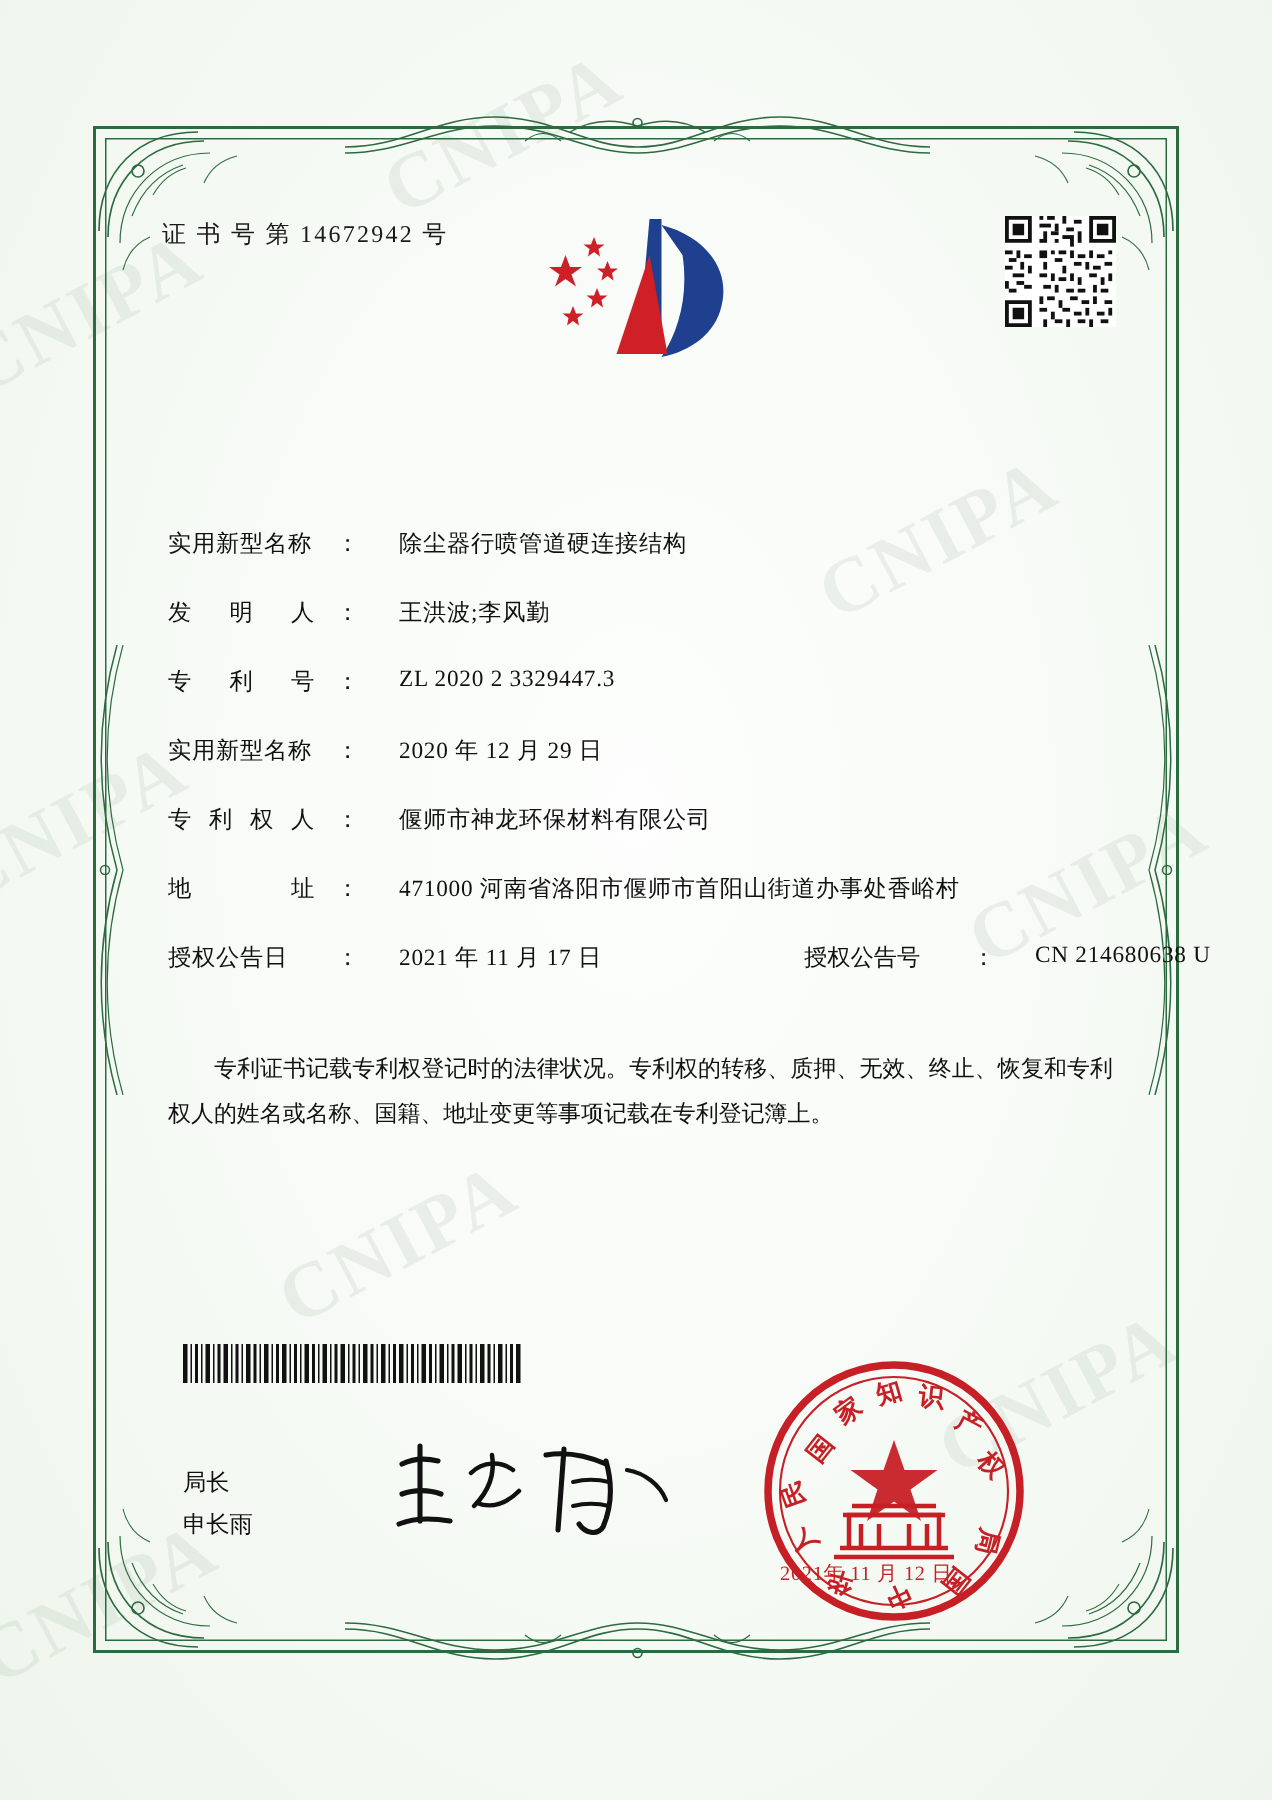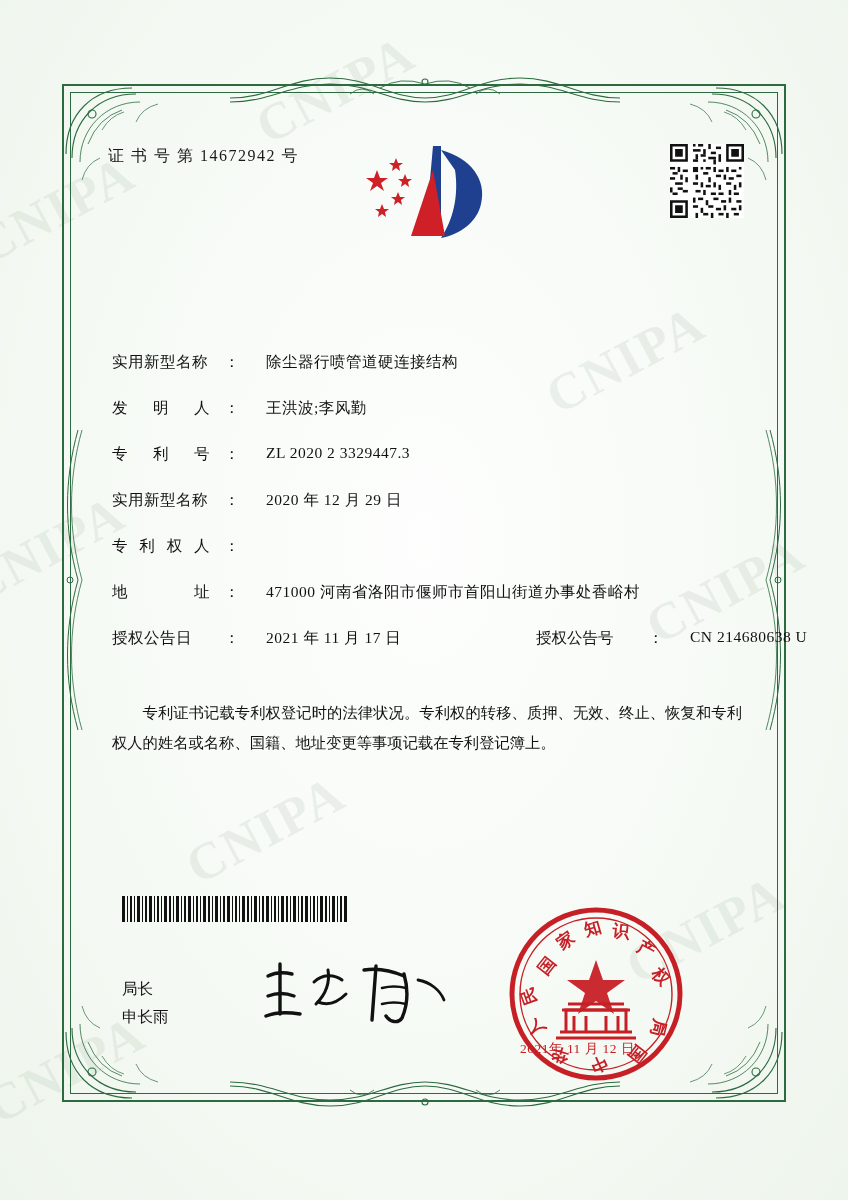--- a/index.html
+++ b/index.html
@@ -463,20 +463,21 @@
     </div>
 
     <div class="field-row">
       <div class="field-label spaced">
         <span>专</span>
         <span>利</span>
         <span>权</span>
         <span>人</span>
       </div>
       <div class="field-sep">：</div>
+      <div class="field-value">偃师市神龙环保材料有限公司</div>
     </div>
 
     <div class="field-row">
       <div class="field-label spaced">
         <span>地</span>
         <span>址</span>
       </div>
       <div class="field-sep">：</div>
       <div class="field-value">471000 河南省洛阳市偃师市首阳山街道办事处香峪村</div>
     </div>

